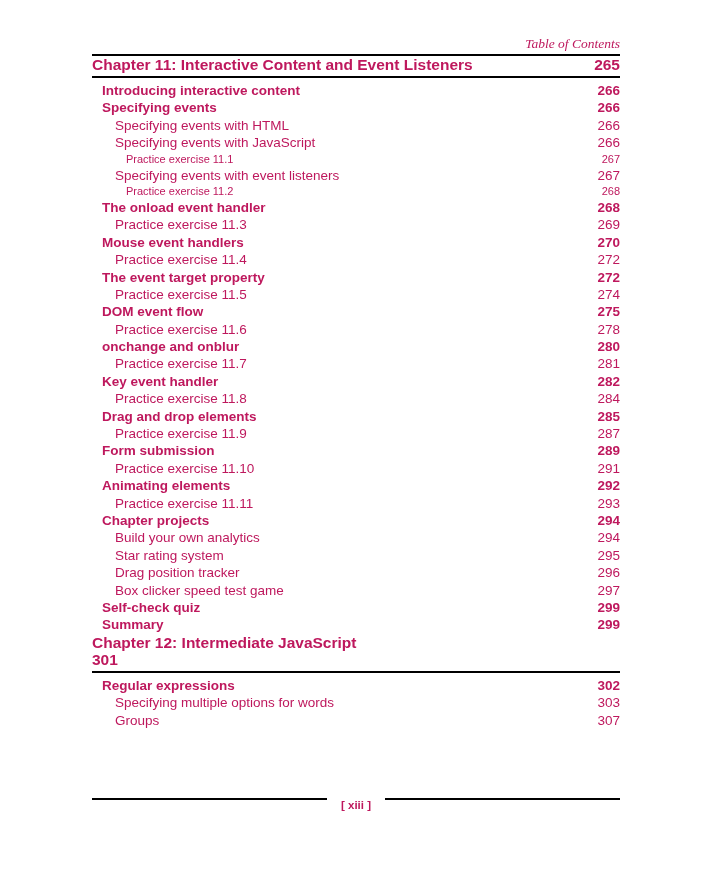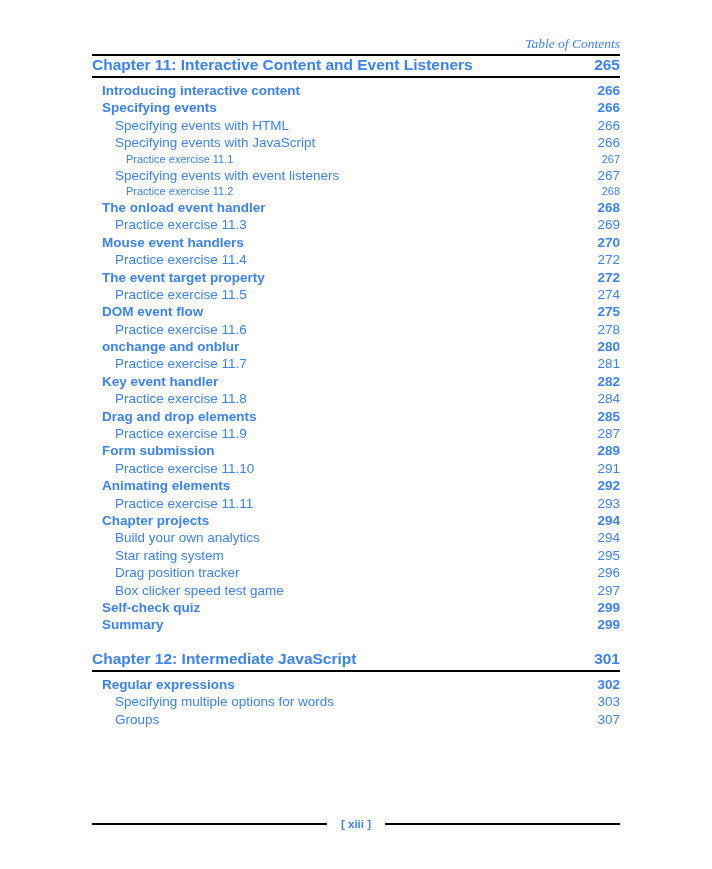--- a/index.html
+++ b/index.html
@@ -1,21 +1,21 @@
 <!DOCTYPE html>
 <html><head>
 <meta charset="utf-8">
 <style>
   html, body { margin: 0; padding: 0; background: #ffffff; }
   .page {
     position: relative;
     width: 712px;
     height: 869px;
     background: #ffffff;
-    color: #3b82f6;
+    color: #be185d;
     font-family: "Liberation Sans", sans-serif;
     overflow: hidden;
   }
   .content {
     position: absolute;
     left: 92px;
     width: 528px;
     top: 36px;
   }
   .running-header {
@@ -33,21 +33,21 @@
   .chapter-row {
     display: flex;
     justify-content: space-between;
     align-items: baseline;
     font-weight: bold;
     font-size: 15.5px;
     line-height: 17px;
     padding-bottom: 3px;
     border-bottom: 2px solid #000000;
   }
-  .section-2 .chapter-row { margin-top: 16px; }
+  .section-2 .chapter-row { margin-top: 0; flex-direction: column; }
   .entries { padding-top: 4px; }
   .entry {
     display: flex;
     justify-content: space-between;
     align-items: center;
     font-size: 13.5px;
     height: 17.4px;
     line-height: 17.4px;
     white-space: nowrap;
   }
@@ -58,23 +58,21 @@
     font-size: 11px;
     height: 15px;
     line-height: 15px;
   }
   .footer {
     position: absolute;
     left: 92px;
     right: 92px;
     top: 798px;
     display: flex;
-    align-items: center;
     gap: 14px;
-    margin-top: 19px;
   }
   .fline { flex: 1; height: 2px; background: #000000; }
   .fpage {
     font-weight: bold;
     font-size: 11.5px;
     line-height: 14px;
     white-space: pre;
   }
 </style>
 </head>

